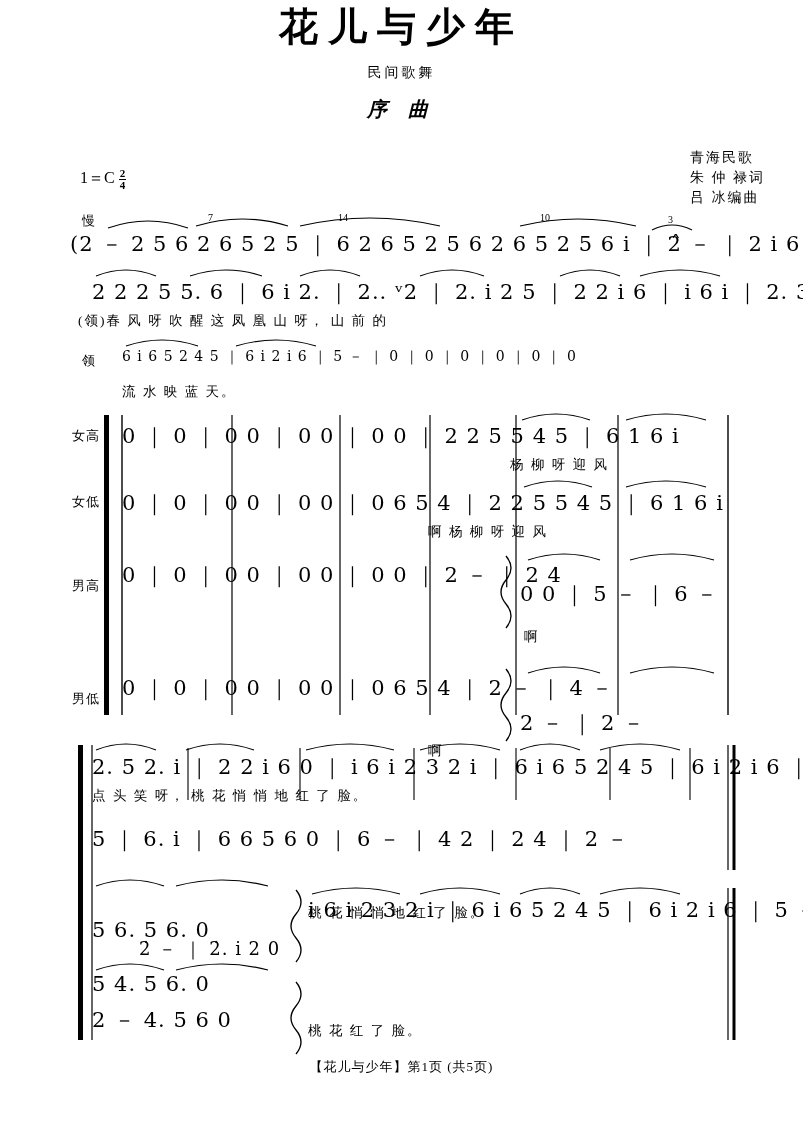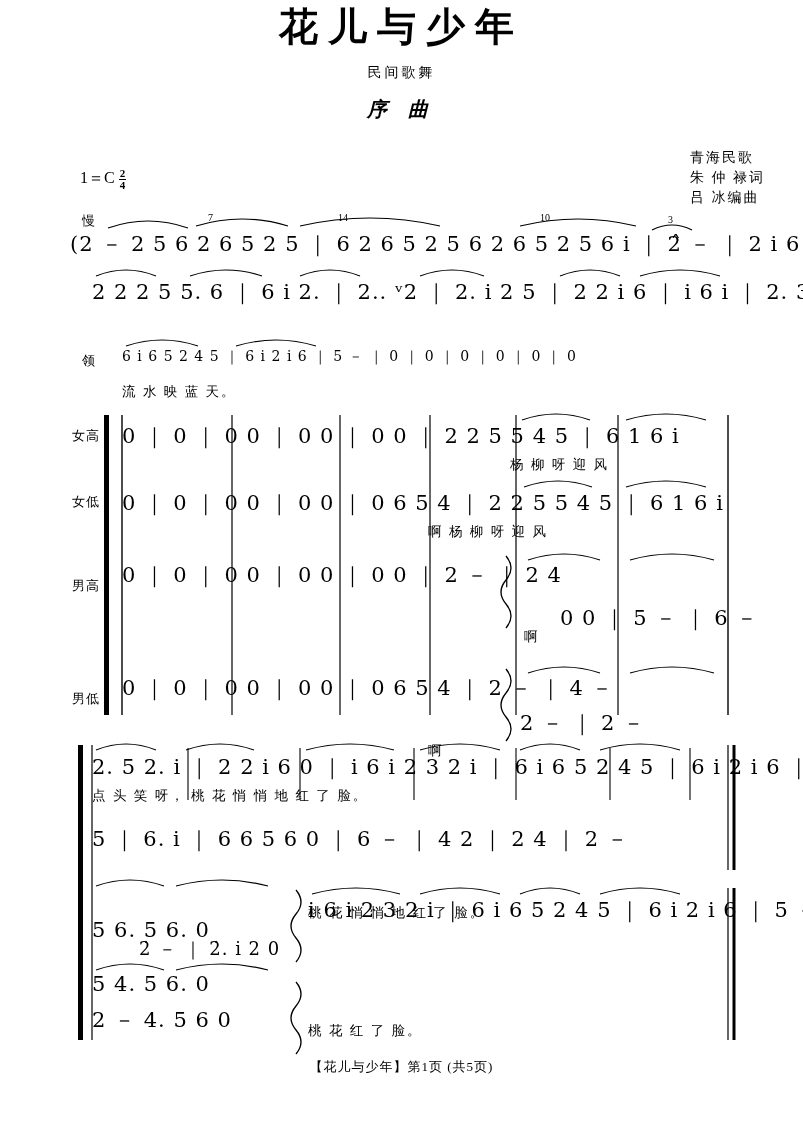--- a/index.html
+++ b/index.html
@@ -123,36 +123,37 @@
 
   <div class="row music" style="left:70px;top:230px;font-size:21px;">
     <span>(2 － 2 5 6 2 6 5 2 5 ｜ 6 2 6 5 2 5 6 2 6 5 2 5 6 i ｜ 2̂ －  ｜ 2 i 6 5 2 5 6 2 i 6 ｜ 5. 6 ｜ 4 5 6 5 4 3 ｜ 2 － )</span>
   </div>
   <div class="row tiny" style="left:208px;top:212px;">7</div>
   <div class="row tiny" style="left:338px;top:212px;">14</div>
   <div class="row tiny" style="left:540px;top:212px;">10</div>
   <div class="row tiny" style="left:668px;top:214px;">3</div>
 
   <div class="row music" style="left:92px;top:278px;font-size:21px;">2  2 2 5  5. 6 ｜ 6 i 2. ｜ 2.. ᵛ2 ｜ 2. i 2 5 ｜ 2 2 i 6 ｜ i 6 i ｜ 2. 3 2 i</div>
+  <div class="row lyr" style="left:78px;top:312px;">(领)春 风 呀 吹 醒 这 凤 凰 山 呀， 山 前 的</div>
 
   <div class="vlabel" style="left:82px;top:352px;">领</div>
   <div class="row music" style="left:122px;top:348px;font-size:14px;">6 i 6 5  2 4 5 ｜ 6  i 2 i 6 ｜ 5 － ｜ 0 ｜ 0 ｜ 0 ｜ 0 ｜ 0 ｜ 0</div>
   <div class="row lyr" style="left:122px;top:383px;">流 水 映 蓝 天。</div>
 
   <div class="vlabel" style="left:72px;top:427px;">女高</div>
   <div class="row music" style="left:122px;top:422px;font-size:21px;">0 ｜ 0 ｜ 0 0 ｜ 0 0 ｜ 0 0 ｜ 2 2 5  5 4 5 ｜ 6 1 6  i</div>
   <div class="row lyr" style="left:510px;top:456px;">杨 柳 呀 迎 风</div>
 
   <div class="vlabel" style="left:72px;top:493px;text-align:right;">女低</div>
   <div class="row music" style="left:122px;top:489px;font-size:21px;">0 ｜ 0 ｜ 0 0 ｜ 0 0 ｜ 0 6 5 4 ｜ 2 2 5  5 4 5 ｜ 6 1 6  i</div>
   <div class="row lyr" style="left:428px;top:523px;">啊 杨 柳 呀 迎 风</div>
 
   <div class="vlabel" style="left:72px;top:577px;">男高</div>
   <div class="row music" style="left:122px;top:561px;font-size:21px;">0 ｜ 0 ｜ 0 0 ｜ 0 0 ｜ 0 0 ｜ 2 － ｜ 2 4̇</div>
-  <div class="row music" style="left:520px;top:604px;font-size:21px;margin-left:40px;">0 0 ｜ 5 － ｜ 6 －</div>
+  <div class="row music" style="left:520px;top:580px;font-size:21px;">0 0 ｜ 5 － ｜ 6 －</div>
   <div class="row lyr" style="left:524px;top:628px;">啊</div>
 
   <div class="vlabel" style="left:72px;top:690px;">男低</div>
   <div class="row music" style="left:122px;top:674px;font-size:21px;">0 ｜ 0 ｜ 0 0 ｜ 0 0 ｜ 0 6 5 4 ｜ 2 － ｜ 4 －</div>
   <div class="row music" style="left:520px;top:709px;font-size:21px;">2 － ｜ 2 －</div>
   <div class="row lyr" style="left:428px;top:742px;">啊</div>
 
   <div class="row music" style="left:92px;top:753px;font-size:21px;">2. 5 2. i ｜ 2 2 i 6 0 ｜ i 6 i  2 3 2 i ｜ 6 i 6 5  2 4 5 ｜ 6  i 2 i 6 ｜ 5 －</div>
   <div class="row lyr" style="left:92px;top:787px;">点 头 笑 呀， 桃 花 悄 悄 地 红 了 脸。</div>
 

